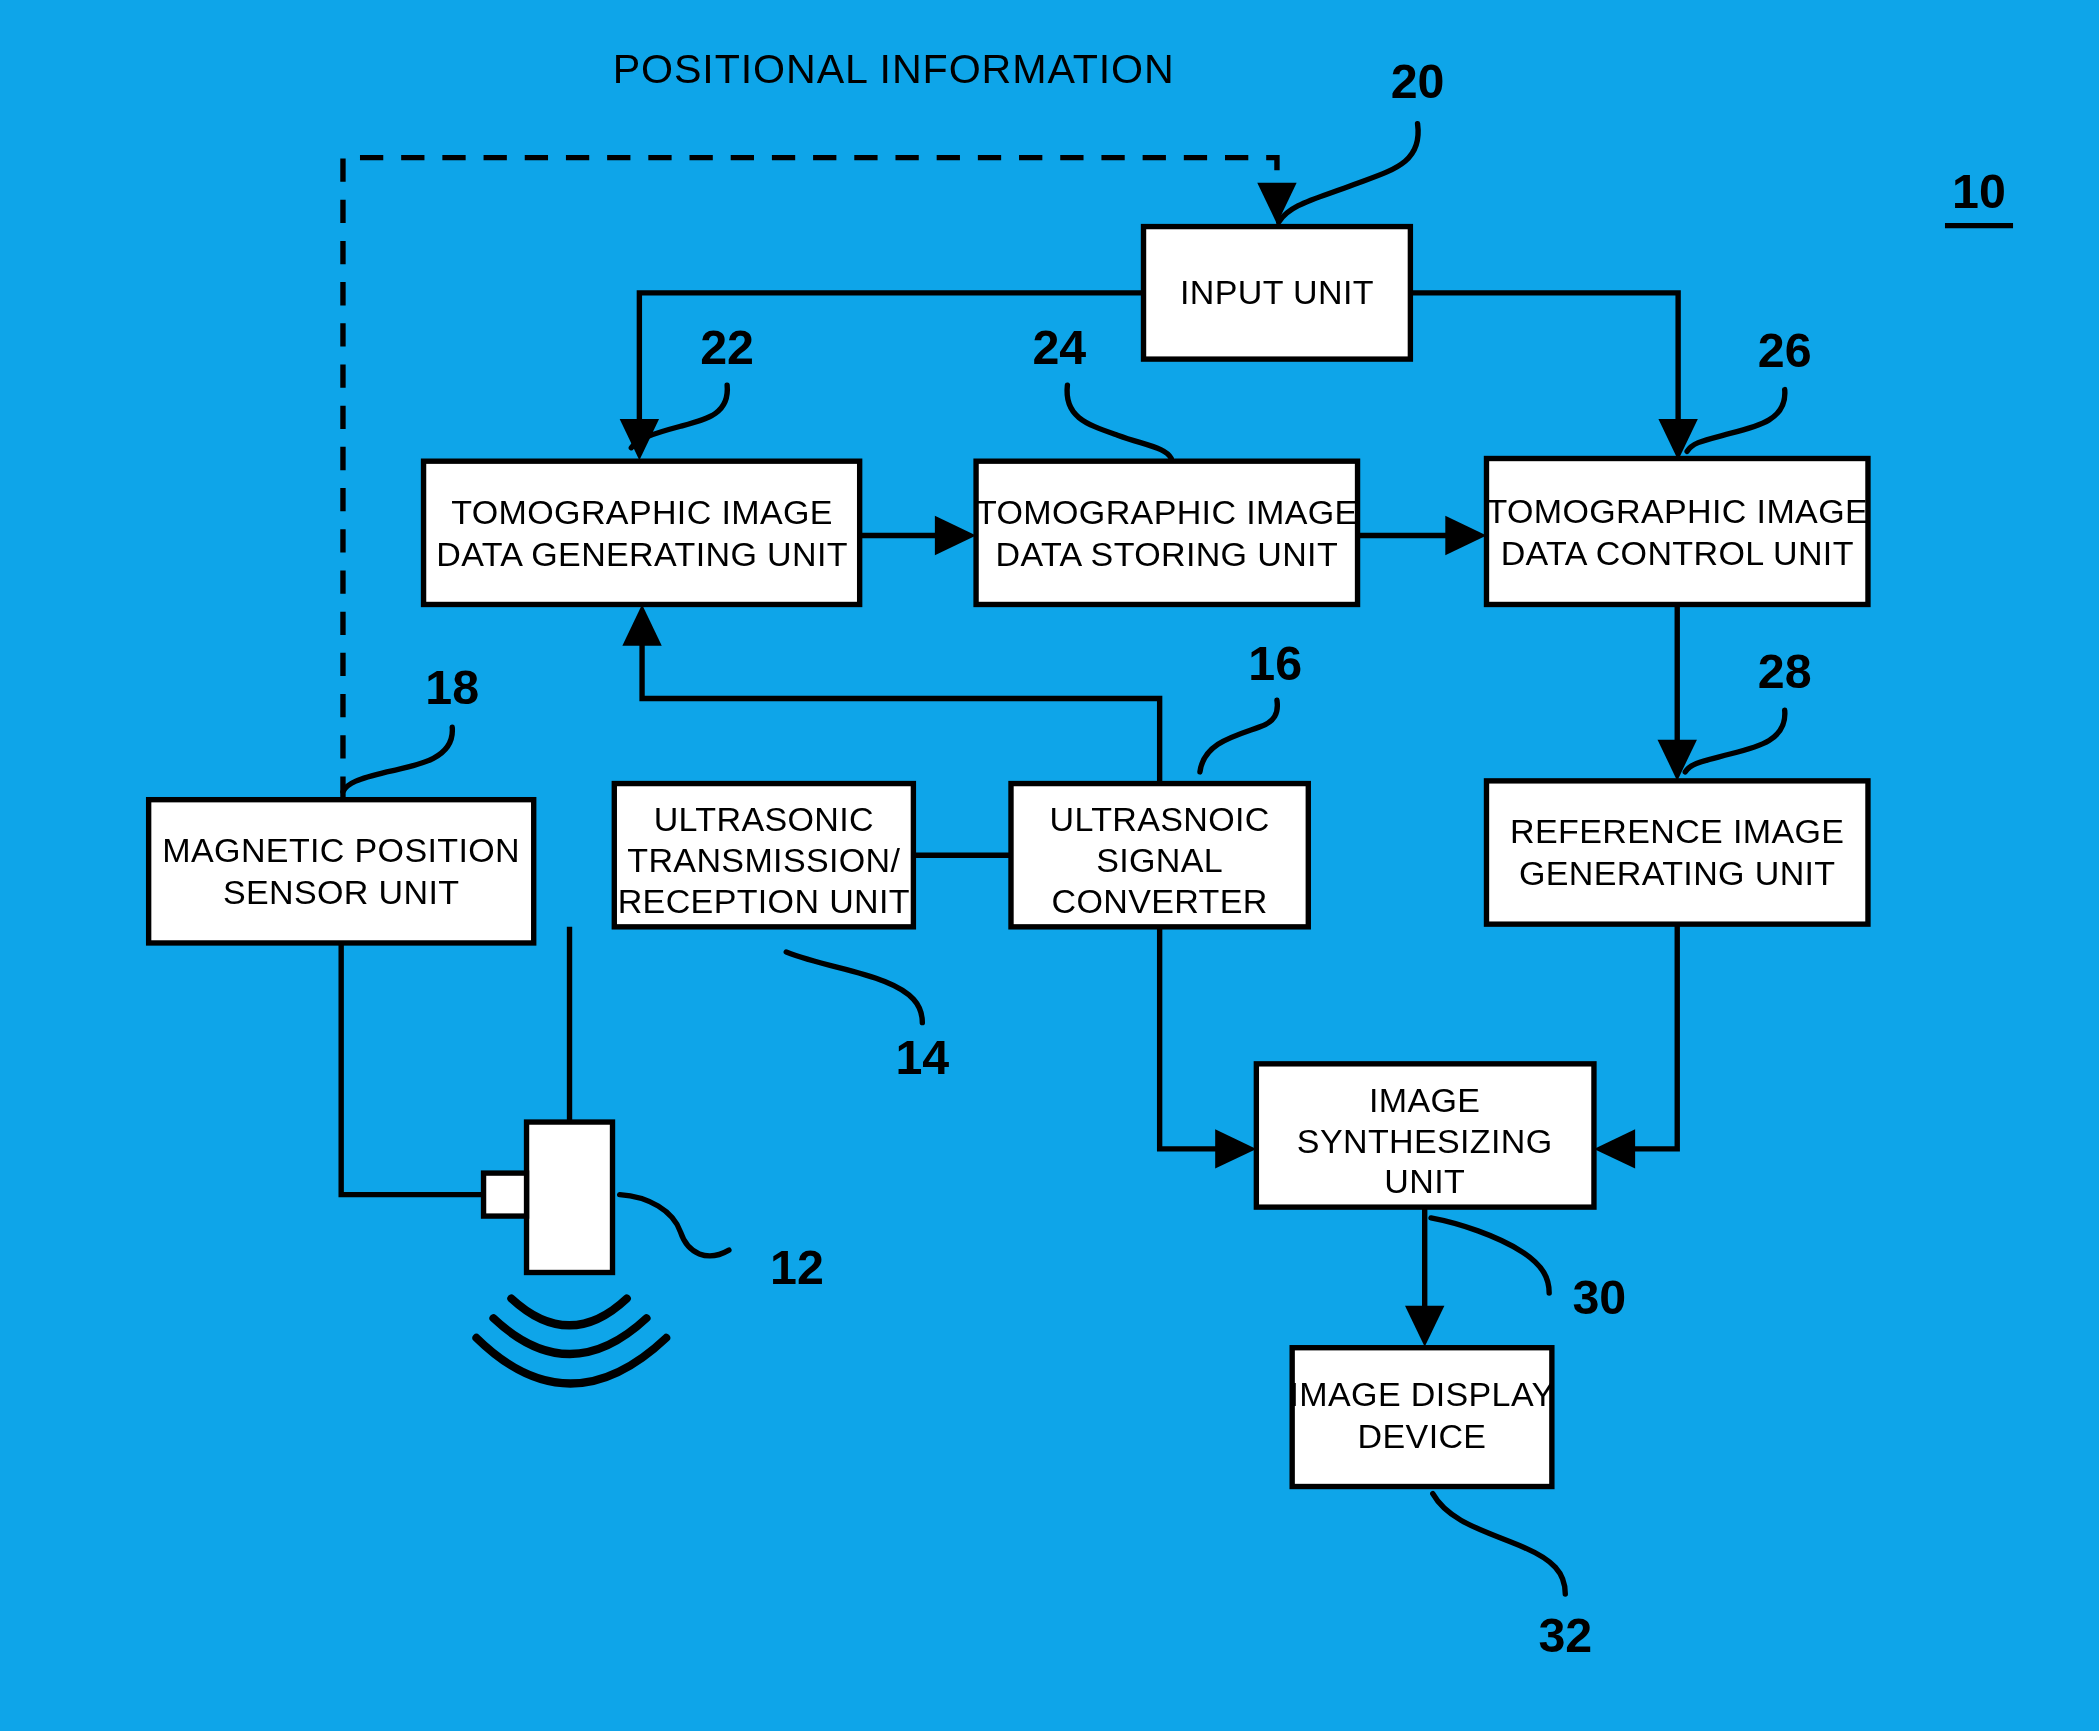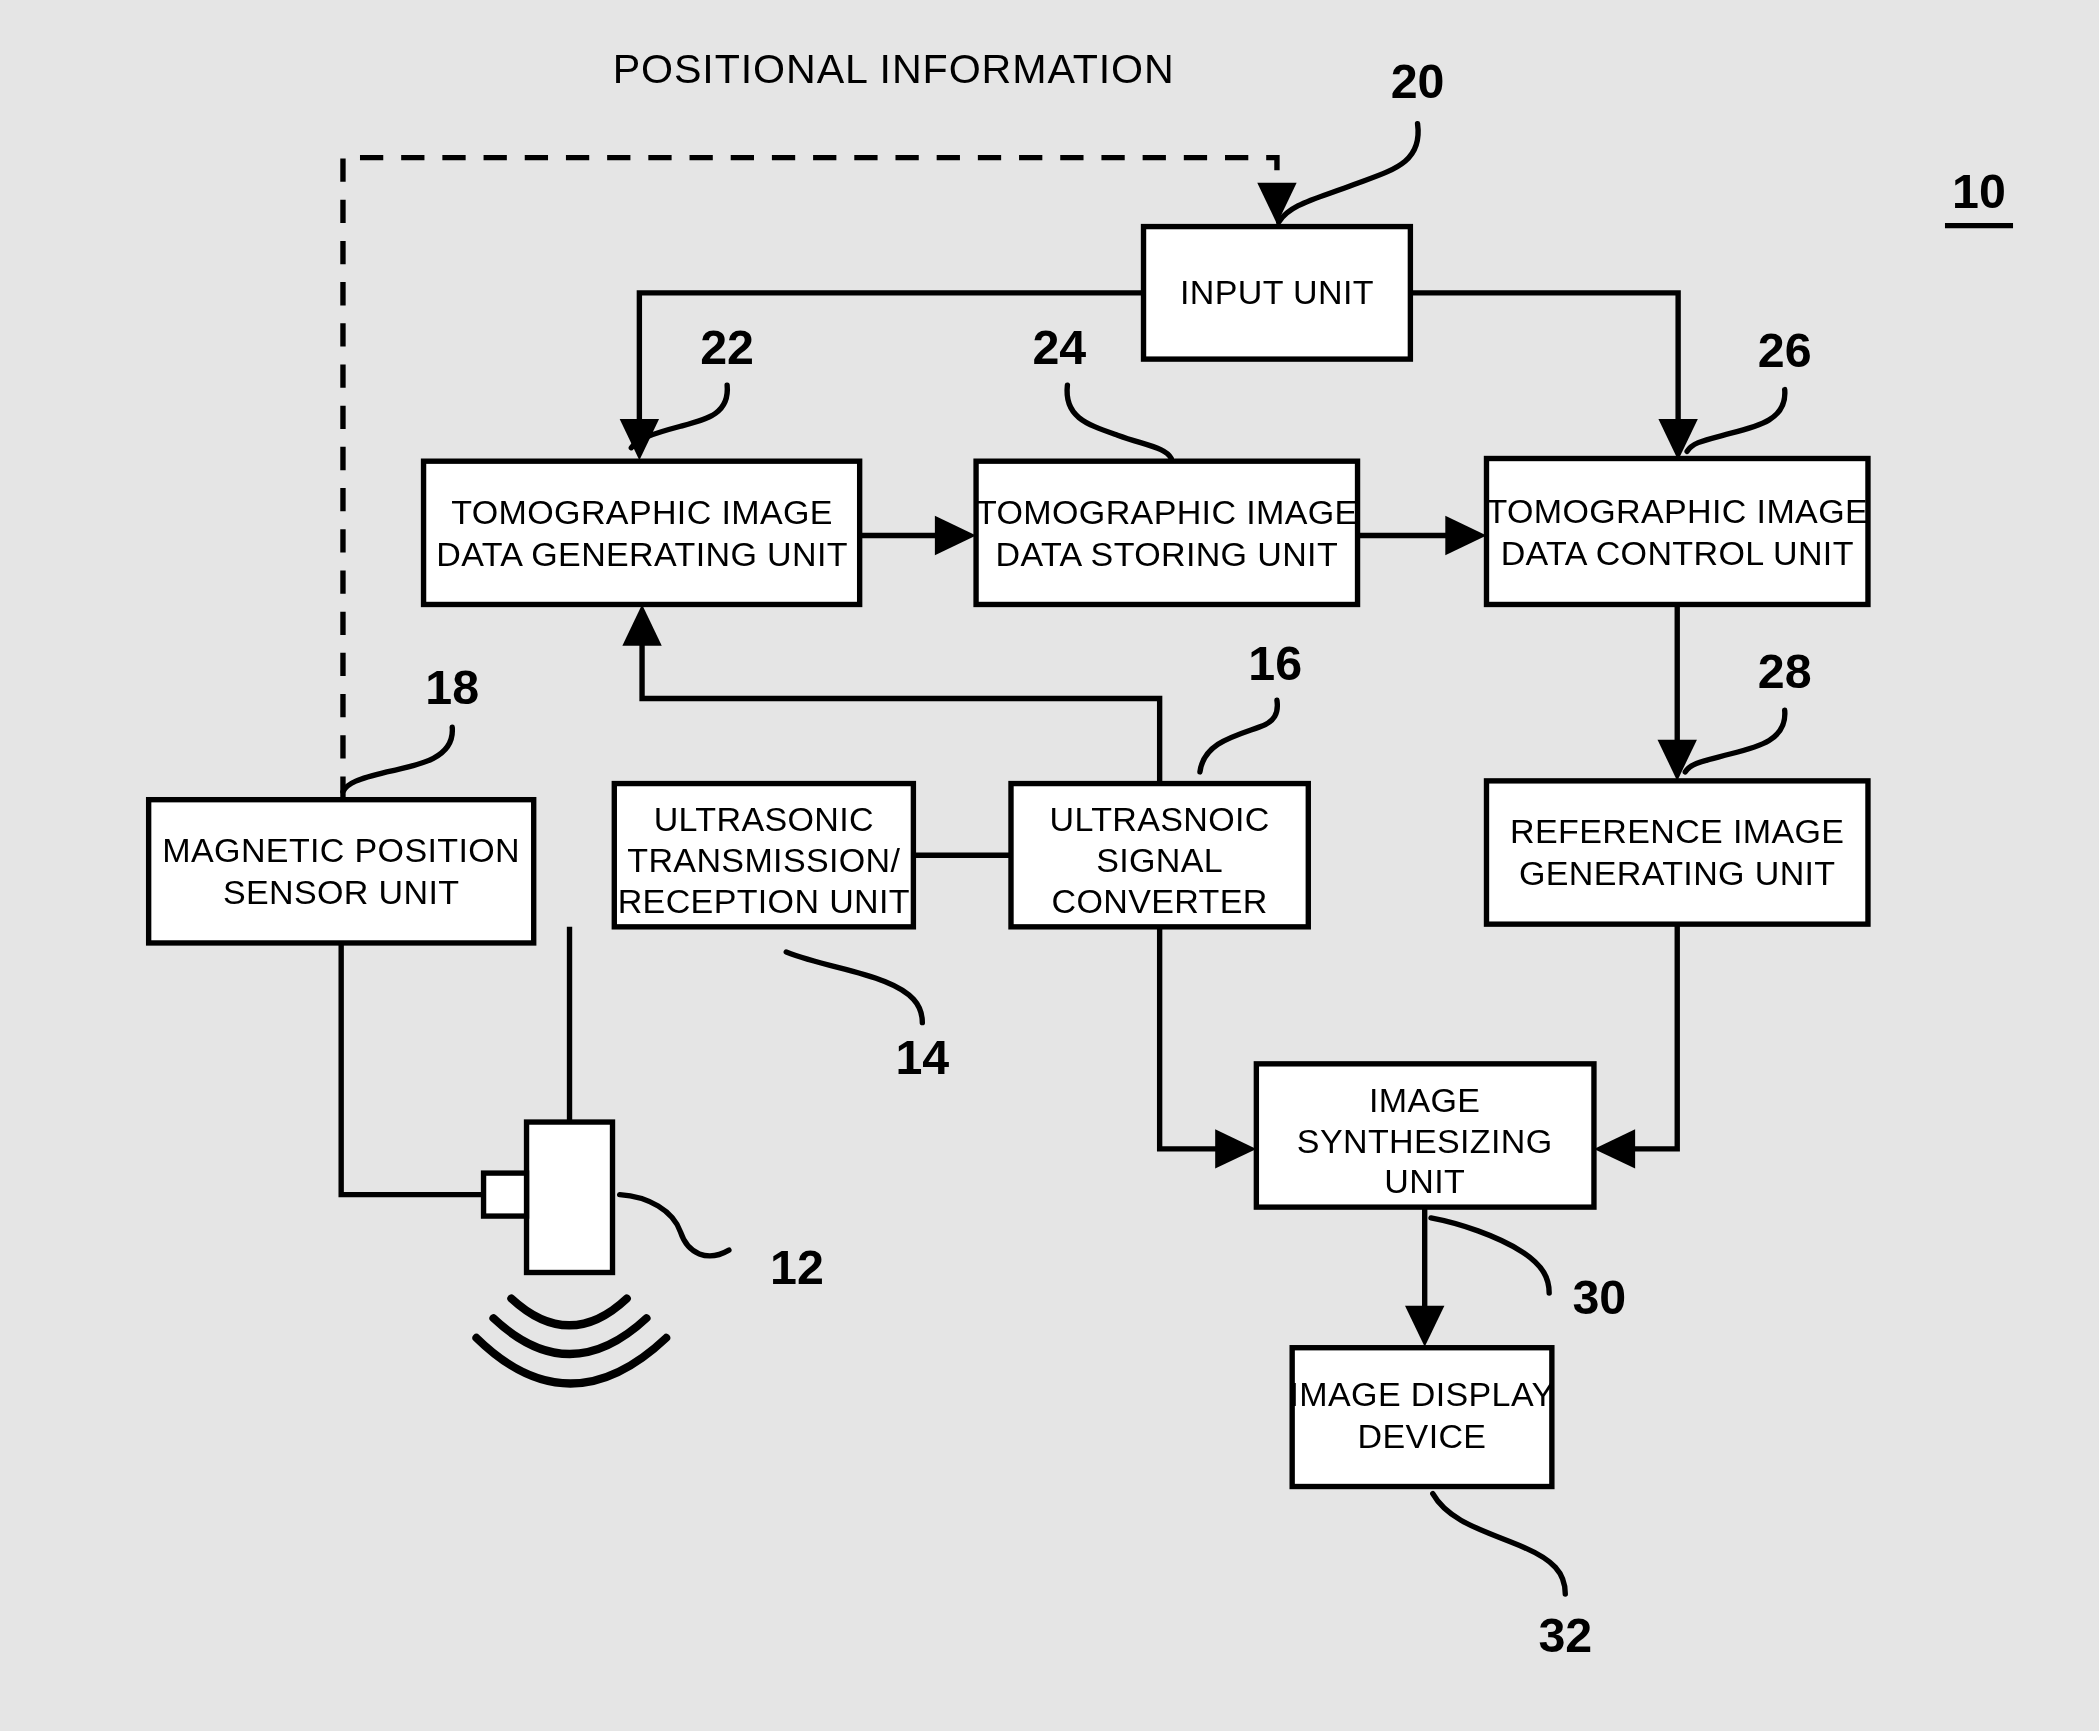--- a/index.html
+++ b/index.html
@@ -10,21 +10,21 @@
   body {
     width: 2099px;
     height: 1731px;
     font-family: "Liberation Sans", sans-serif;
     overflow: hidden;
   }
   #figure-root {
     position: relative;
     width: 2099px;
     height: 1731px;
-    background: #e5e5e5;
+    background: #0ea5e9;
   }
   svg.diagram {
     display: block;
     width: 2099px;
     height: 1731px;
   }
   .box-rect {
     fill: #ffffff;
     stroke: #000000;
     stroke-width: 6;

